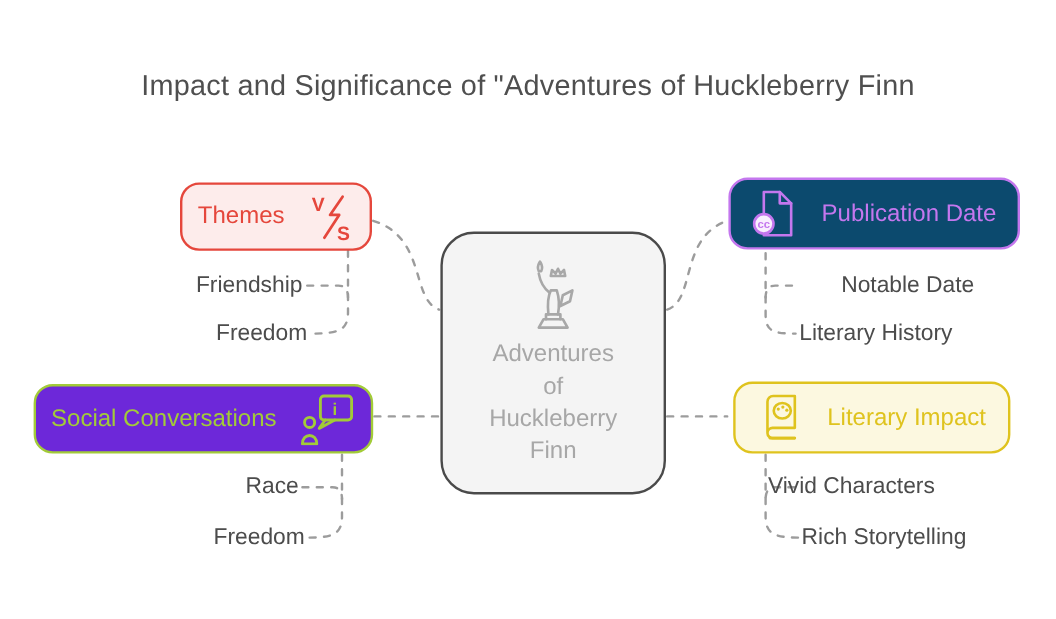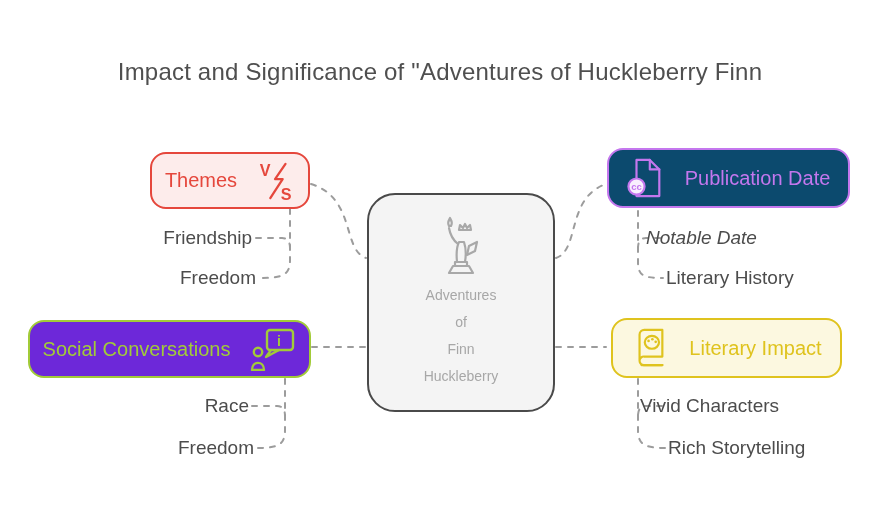--- a/index.html
+++ b/index.html
@@ -33,34 +33,34 @@
     background:#fcf8e0;border:2.5px solid #dfc31e;color:#dfc31e;}
 
   
   #node-center{
     left:367px;top:193px;width:188px;height:219px;
     background:#f4f4f4;border:2px solid #4a4a4a;border-radius:28px;
     box-sizing:border-box;display:flex;flex-direction:column;
     align-items:center;justify-content:center;
   }
   #node-center .center-lines{
-    margin-top:6px;text-align:center;font-size:14px;line-height:27px;color:#a7a7a7;
+    margin-top:6px;text-align:center;font-size:20px;line-height:27px;color:#a7a7a7;
   }
   #node-center .center-lines div{white-space:nowrap;}
 
   
   .sub{
     font-size:19px;color:#4c4c4c;line-height:22px;white-space:nowrap;
   }
   .sub.right-align{text-align:left;}
   #sub-friendship{right:628px;top:227px;}
   #sub-freedom{right:624px;top:267px;}
   #sub-race{right:631px;top:395px;}
   #sub-society{right:626px;top:437px;}
-  #sub-notable{left:646px;top:227px;font-style:italic;}
+  #sub-notable{left:701px;top:227px;}
   #sub-lithistory{left:666px;top:267px;}
   #sub-vivid{left:640px;top:395px;}
   #sub-rich{left:668px;top:437px;}
 
   .icon{flex:0 0 auto;display:block;}
 </style>
 </head>
 <body>
 
 <div id="title" class="abs">Impact and Significance of "Adventures of Huckleberry Finn</div>
@@ -92,22 +92,22 @@
       <path d="M20,46 C19,36 20,30 22,26 L27,26 C29,32 29,40 28,46"></path>
       <path d="M22,14 l1,-5 l3,3 l2,-4 l2,4 l3,-3 l1,5 Z"></path>
       <path d="M21,28 C16,24 13,18 12,12"></path>
       <path d="M12,10 c-2,-4 0,-6 1,-8 c1,2 3,4 1,8 z"></path>
       <path d="M32,30 l8,-4 l-2,9 l-8,4 z"></path>
     </g>
   </svg>
   <div class="center-lines">
     <div>Adventures</div>
     <div>of</div>
+    <div>Huckleberry</div>
     <div>Finn</div>
-    <div>Huckleberry</div>
   </div>
 </div>
 
 <div id="node-themes" class="abs node">
   <span>Themes</span>
   <svg class="icon" width="38" height="42" viewBox="0 0 40 44">
     <text x="3" y="17" font-size="17" font-weight="600" fill="#e5473c">V</text>
     <text x="25" y="42" font-size="17" font-weight="600" fill="#e5473c">S</text>
     <path d="M30,4 L19,20 H27 L14,40" fill="none" stroke="#e5473c" stroke-width="2.4" stroke-linecap="round" stroke-linejoin="round"></path>
   </svg>

